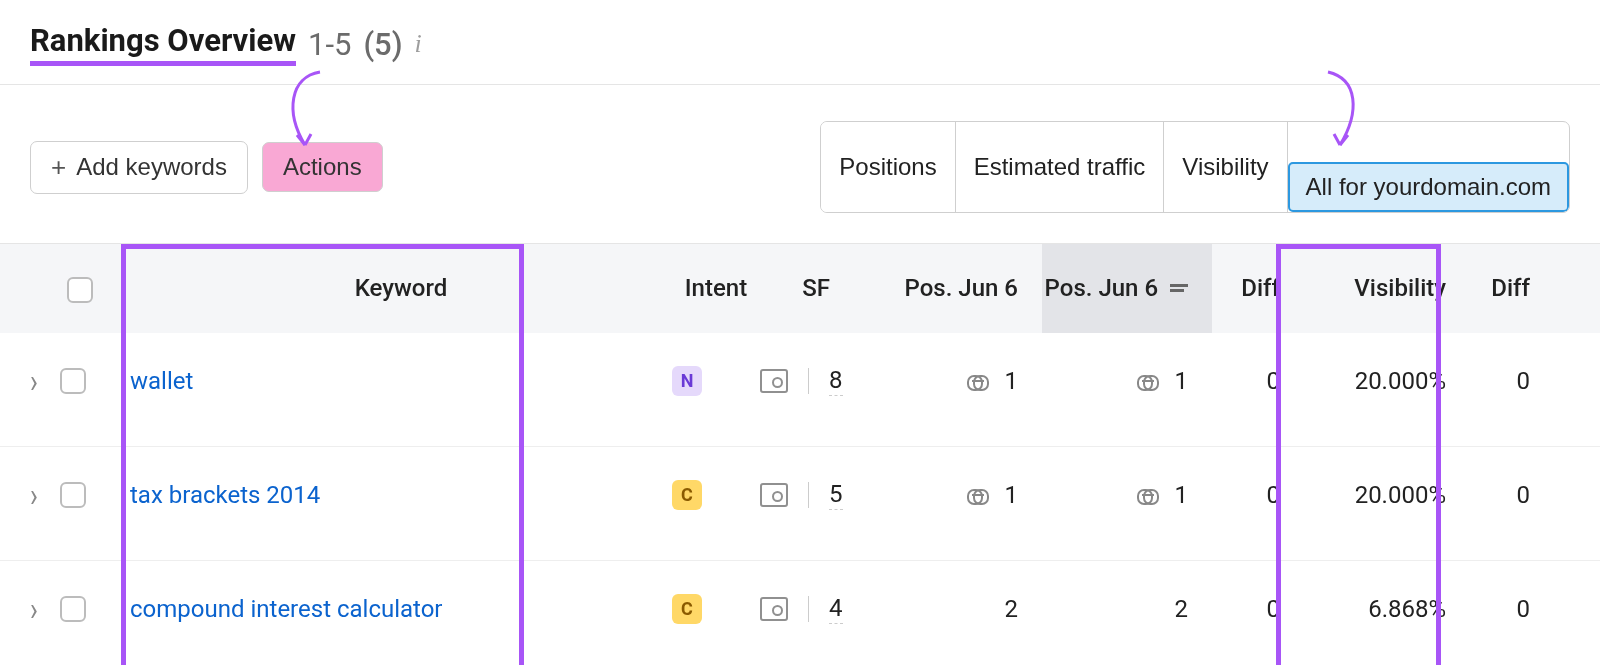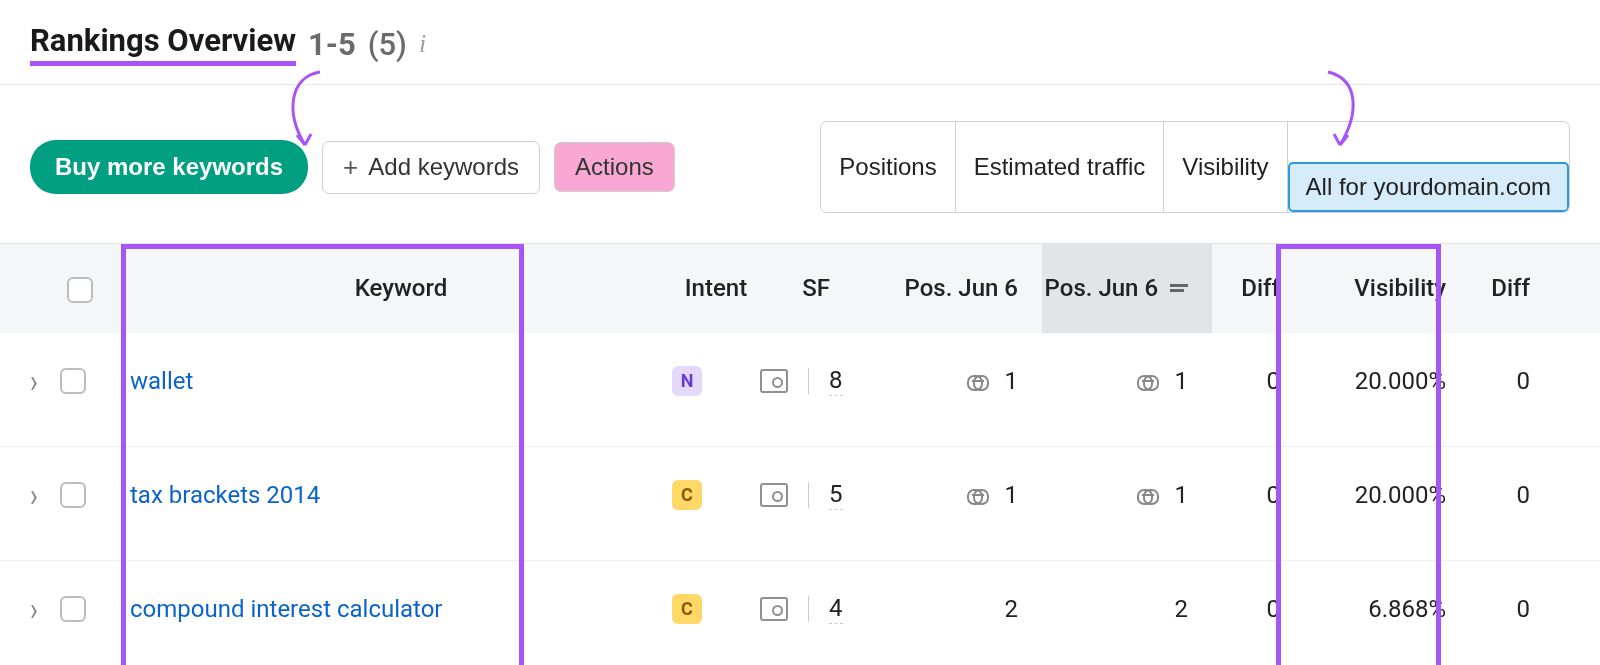--- a/index.html
+++ b/index.html
@@ -21,21 +21,21 @@
   }
   .title {
     font-size: 31px;
     font-weight: 700;
     border-bottom: 5px solid #a855f7;
     padding-bottom: 2px;
   }
   .title-range {
     font-size: 31px;
     color: #6b6b6b;
-    font-weight: 700;
+    font-weight: 400;
   }
   .title-count {
     font-size: 31px;
     color: #6b6b6b;
     font-weight: 500;
   }
   .info-icon {
     color: #9d9d9d;
     font-family: Georgia, serif;
     font-style: italic;
@@ -245,23 +245,20 @@
 <div class="header">
   <div class="title-wrap">
     <span class="title">Rankings Overview</span>
     <span class="title-range">1-5</span>
     <span class="title-count">(5)</span>
     <span class="info-icon">i</span>
   </div>
 </div>
 
 <div class="toolbar">
-  <button class="btn btn-primary">
-    <span>Buy more keywords</span>
-  </button>
   <button class="btn btn-outline">
     <span class="plus">+</span>
     <span>Add keywords</span>
   </button>
   <button class="btn btn-secondary">
     <span>Actions</span>
   </button>
 
   <div class="tab-group">
     <button class="tab">Positions</button>

